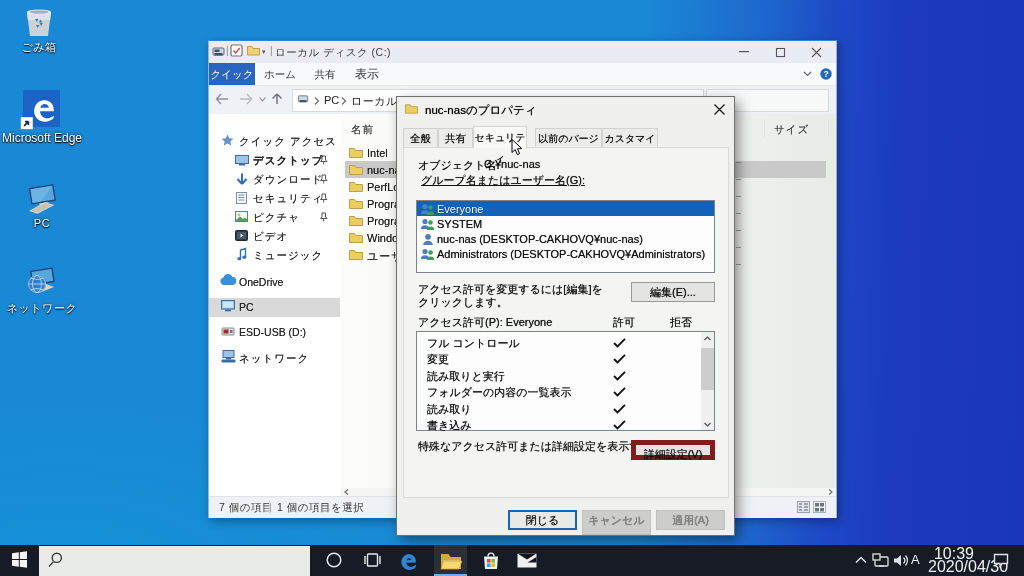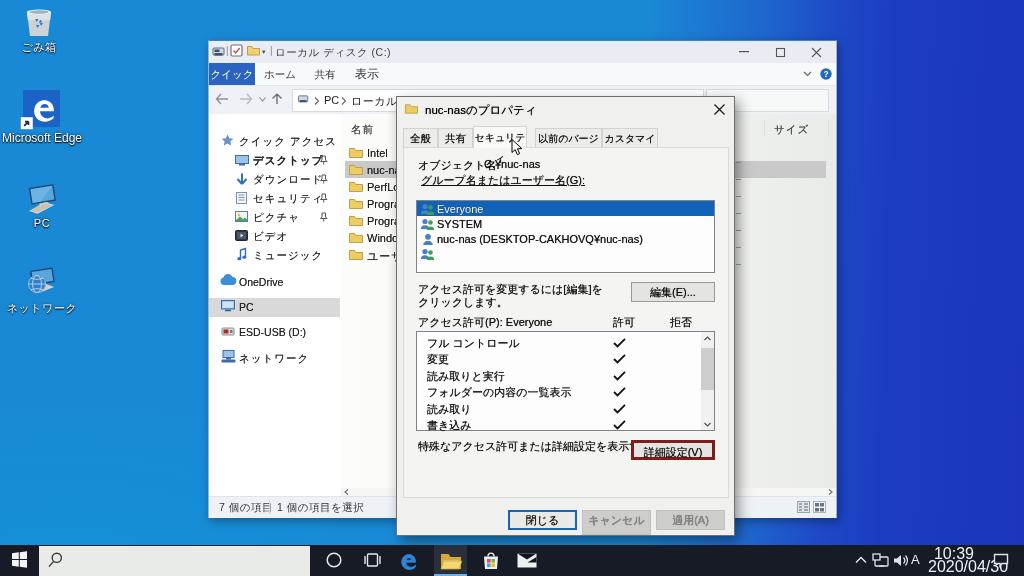--- a/index.html
+++ b/index.html
@@ -357,20 +357,21 @@
         <circle cx="6" cy="3.8" r="2.9" fill="#4a7fc0"></circle>
         <path d="M1.2 12 a4.8 4.2 0 0 1 9.6 0 z" fill="#4a7fc0"></path>
       </svg>
     <div class="t" style="left:20px;top:32px;">nuc-nas (DESKTOP-CAKHOVQ¥nuc-nas)</div>
     <svg style="left:3px;top:46.5px;" width="15" height="13" viewBox="0 0 15 13">
         <circle cx="5" cy="3.5" r="2.6" fill="#4a7fc0"></circle>
         <path d="M0.8 11 a4.2 3.8 0 0 1 8.4 0 z" fill="#4a7fc0"></path>
         <circle cx="10.5" cy="4.5" r="2.3" fill="#3f9e4f"></circle>
         <path d="M6.8 12 a3.7 3.4 0 0 1 7.4 0 z" fill="#3f9e4f"></path>
       </svg>
+    <div class="t" style="left:20px;top:47px;">Administrators (DESKTOP-CAKHOVQ¥Administrators)</div>
   </div>
   <div class="t" style="left:21px;top:185px;">アクセス許可を変更するには[編集]を</div>
   <div class="t" style="left:21px;top:198px;">クリックします。</div>
   <div class="abs" style="left:234px;top:185px;width:84px;height:20px;background:#e4e4e2;border:1px solid #9a9a98;box-sizing:border-box;text-align:center;line-height:18px;">編集(E)...</div>
   <div class="t" style="left:21px;top:218px;">アクセス許可(P): Everyone</div>
   <div class="t" style="left:216px;top:218px;">許可</div>
   <div class="t" style="left:273px;top:218px;">拒否</div>
 
   <div class="abs" style="left:19px;top:234px;width:299px;height:100px;background:#fdfdfd;border:1px solid #7e828a;box-sizing:border-box;">
     <div class="t" style="left:10px;top:4px;">フル コントロール</div>
@@ -402,21 +403,21 @@
       <svg style="left:3px;top:4px;" width="7" height="5">
           <path d="M0.5 4 L3.5 1 L6.5 4" stroke="#505050" stroke-width="1.2" fill="none"></path>
         </svg>
       <div class="abs" style="left:0px;top:16px;width:13px;height:42px;background:#cdcdcd;"></div>
       <svg style="left:3px;top:90px;" width="7" height="5">
           <path d="M0.5 1 L3.5 4 L6.5 1" stroke="#505050" stroke-width="1.2" fill="none"></path>
         </svg>
     </div>
   </div>
   <div class="t" style="left:21px;top:342px;">特殊なアクセス許可または詳細設定を表示する</div>
-  <div class="abs" style="left:234px;top:343px;width:84px;height:20px;background:#e4e4e2;border:3px solid #7f1d1d;box-sizing:border-box;text-align:center;line-height:18px;">詳細設定(V)</div>
+  <div class="abs" style="left:234px;top:343px;width:84px;height:20px;background:#e4e4e2;border:5px solid #7f1d1d;box-sizing:border-box;text-align:center;line-height:18px;">詳細設定(V)</div>
 
   <div class="abs" style="left:111px;top:413px;width:69px;height:20px;background:#e9e9e7;border:2px solid #1565b8;box-sizing:border-box;text-align:center;line-height:16px;">閉じる</div>
   <div class="abs" style="left:185px;top:413px;width:69px;height:25px;background:#cdcdcb;border:1px solid #c0c0be;box-sizing:border-box;text-align:center;line-height:18px;color:#8e8e8c;">キャンセル</div>
   <div class="abs" style="left:259px;top:413px;width:69px;height:20px;background:#cdcdcb;border:1px solid #c0c0be;box-sizing:border-box;text-align:center;line-height:18px;color:#8e8e8c;">適用(A)</div>
 </div>
 
 <div class="abs" id="tb" style="left:0;top:545px;width:1024px;height:31px;background:#161b25;">
   <svg style="left:12px;top:7px;" width="15" height="15" viewBox="0 0 15 15">
       <g fill="#f2f4f6">
         <path d="M0 1.2 L6.8 0.3 L6.8 7 L0 7 Z"></path>

